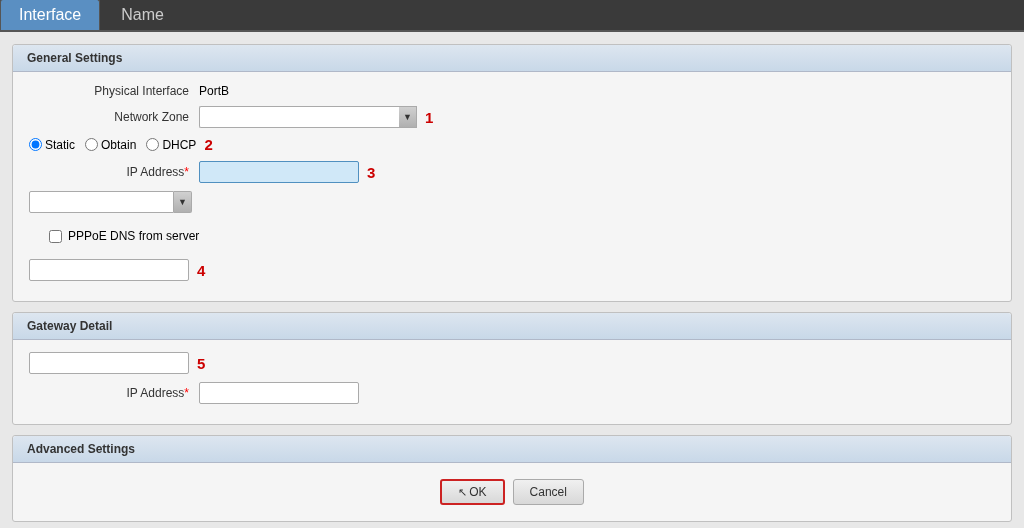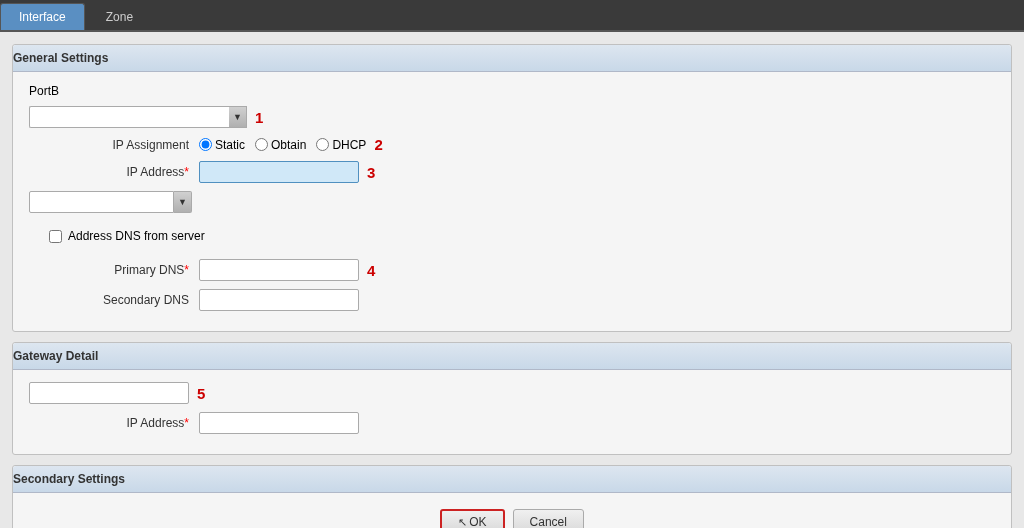--- a/index.html
+++ b/index.html
@@ -16,21 +16,21 @@
     .tab-bar {
       display: flex;
       background: #3a3a3a;
       border-bottom: 2px solid #555;
       height: 32px;
       align-items: flex-end;
     }
     .tab {
       padding: 6px 18px;
       cursor: pointer;
-      font-size: 12px;
+      font-size: 16px;
       color: #ccc;
       border: 1px solid transparent;
       border-bottom: none;
       margin-right: 2px;
       border-radius: 3px 3px 0 0;
     }
     .tab.active {
       background: #5a8fc2;
       color: #fff;
       border-color: #555;
@@ -47,21 +47,21 @@
     
     .panel {
       background: #f5f5f5;
       border: 1px solid #c0c0c0;
       border-radius: 3px;
       margin-bottom: 10px;
     }
     .panel-header {
       background: linear-gradient(to bottom, #dde6f0, #c8d8e8);
       border-bottom: 1px solid #b0b8c8;
-      padding: 6px 0;
+      padding: 6px 14px;
       font-weight: bold;
       font-size: 12px;
       color: #333;
       border-radius: 3px 3px 0 0;
     }
     .panel-body {
       padding: 12px 16px;
     }
 
     
@@ -202,43 +202,44 @@
       display: inline-block;
       font-size: 11px;
       margin-right: 2px;
     }
   </style>
 </head>
 <body>
 
 <div class="tab-bar">
   <div class="tab active">Interface</div>
-  <div class="tab">Zone</div>
+  <div class="tab">Name</div>
 </div>
 
 <div class="content">
 
   <div class="panel">
     <div class="panel-header">General Settings</div>
     <div class="panel-body">
 
       <div class="form-row">
+        <span class="form-label">Physical Interface</span>
         <span>PortB</span>
       </div>
 
       <div class="form-row">
+        <span class="form-label">Network Zone</span>
         <div class="select-wrapper">
           <input type="text" class="text-input" style="width: 200px; border-radius: 2px 0px 0px 2px; border-right: none;" readonly="">
           <div class="dropdown-arrow">▼</div>
         </div>
         <span class="anno">1</span>
       </div>
 
       <div class="form-row">
-        <span class="form-label">IP Assignment</span>
         <div class="radio-group">
           <label class="radio-item">
             <input type="radio" name="ip_assignment" checked="" style="">
             <span>Static</span>
           </label>
           <label class="radio-item">
             <input type="radio" name="ip_assignment" style="">
             <span>Obtain</span>
           </label>
           <label class="radio-item">
@@ -260,36 +261,29 @@
       <div class="form-row">
         <div class="netmask-wrapper">
           <input type="text" class="netmask-select" readonly="" style="">
           <div class="dropdown-arrow" style="border-radius:0 2px 2px 0;">▼</div>
         </div>
       </div>
 
       <div style="height:8px;"></div>
       <div class="checkbox-row">
         <input type="checkbox" style="">
-        <span>Address DNS from server</span>
+        <span>PPPoE DNS from server</span>
       </div>
       <div style="height:8px;"></div>
 
       <div class="form-row">
-        <span class="form-label">
-          <span>Primary DNS</span><span class="required">*</span>
-        </span>
         <input type="text" class="text-input" style="">
         <span class="anno">4</span>
       </div>
 
-      <div class="form-row">
-        <span class="form-label">Secondary DNS</span>
-        <input type="text" class="text-input" style="">
-      </div>
 
     </div>
   </div>
 
   <div class="panel">
     <div class="panel-header">Gateway Detail</div>
     <div class="panel-body">
 
       <div class="form-row">
         <input type="text" class="text-input" style="">
@@ -300,21 +294,21 @@
         <span class="form-label">
           <span>IP Address</span><span class="required">*</span>
         </span>
         <input type="text" class="text-input" style="">
       </div>
 
     </div>
   </div>
 
   <div class="panel">
-    <div class="panel-header">Secondary Settings</div>
+    <div class="panel-header">Advanced Settings</div>
     <div class="panel-body" style="padding: 8px 16px;">
 
       <div class="footer-buttons">
         <button class="btn btn-ok">
           <span class="cursor-icon">↖</span><span>OK</span>
         </button>
         <button class="btn btn-cancel">Cancel</button>
       </div>
 
     </div>

